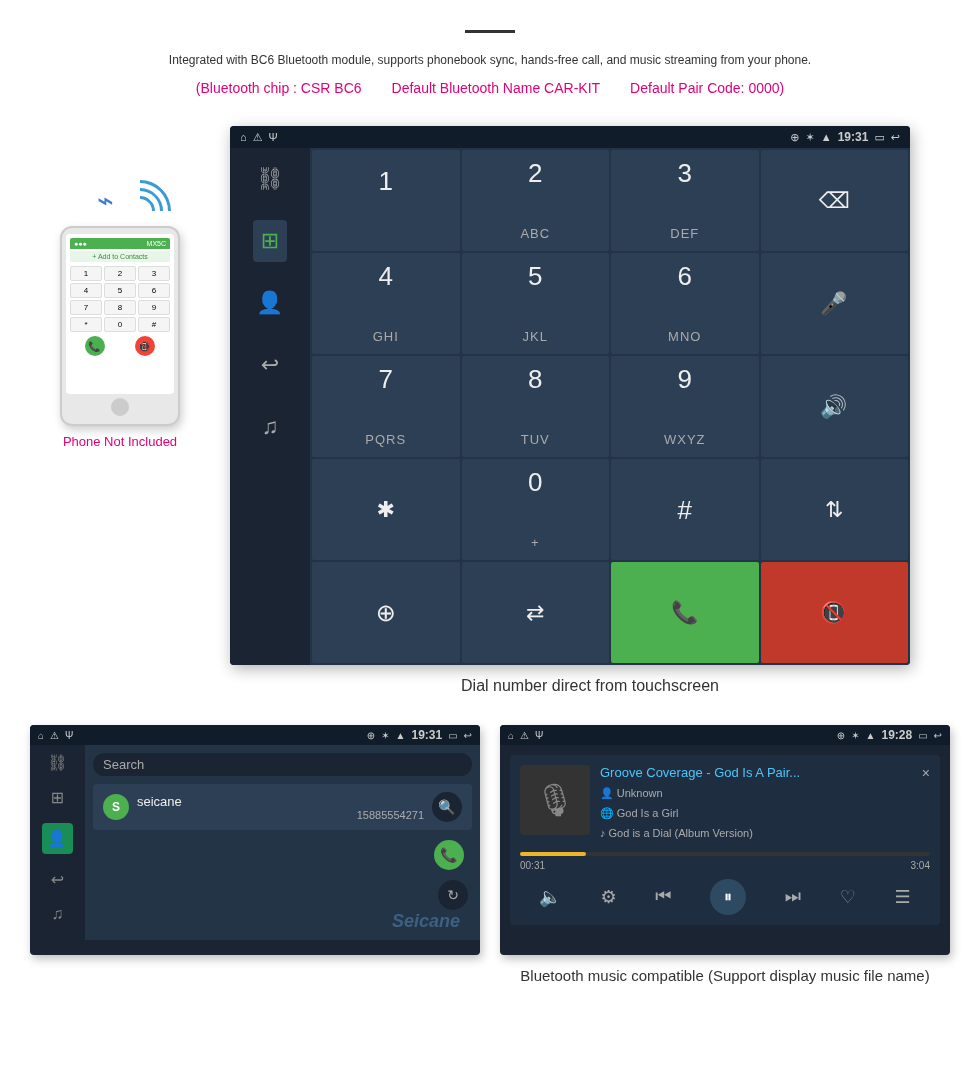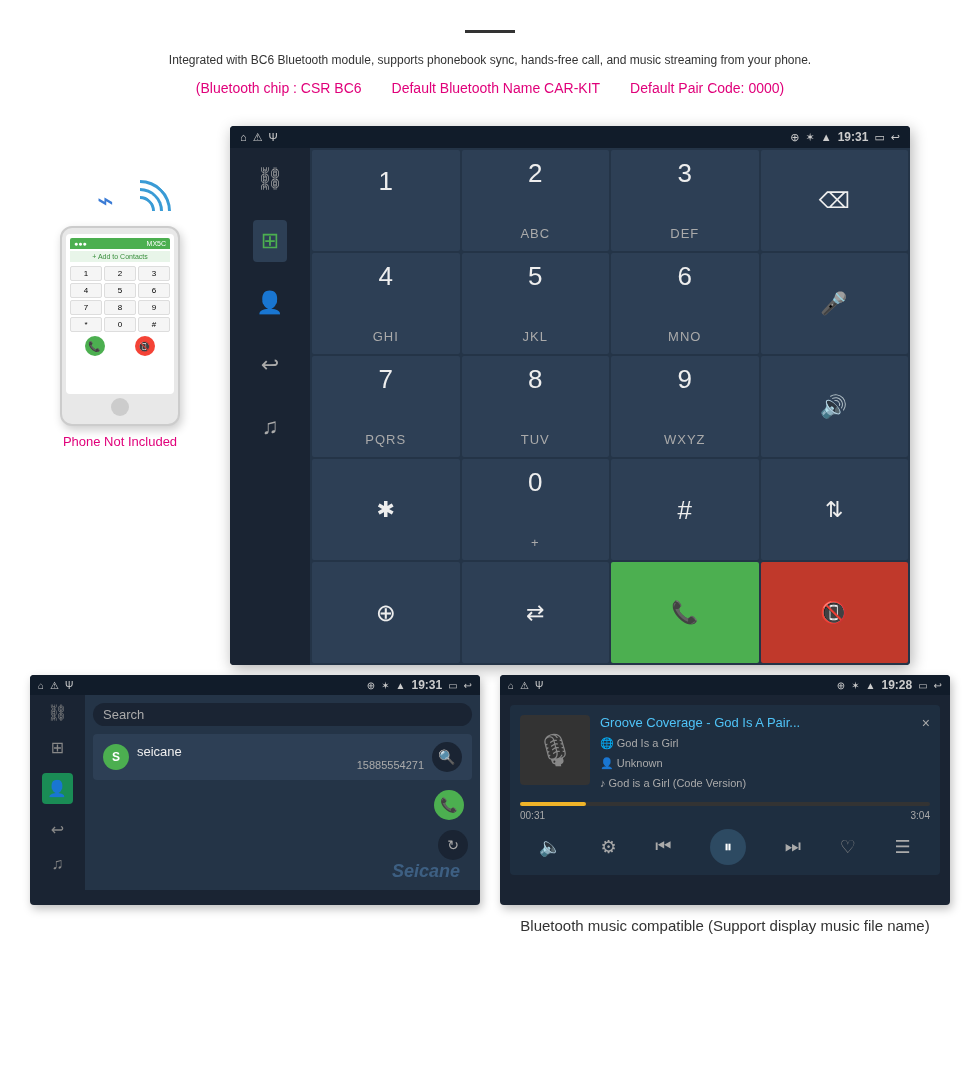--- a/index.html
+++ b/index.html
@@ -677,20 +677,21 @@
           </div>
           <div class="dial-key call-green">
             <span style="font-size:22px;">📞</span>
           </div>
           <div class="dial-key call-red">
             <span style="font-size:22px;">📵</span>
           </div>
         </div>
       </div>
     </div>
+    <div class="caption-text">Dial number direct from touchscreen</div>
   </div>
 </div>
 
 <div class="bottom-section">
 
   <div class="bottom-item">
     <div class="bottom-screen">
 
       <div class="pb-status">
         <div class="status-left">
@@ -766,30 +767,30 @@
       </div>
 
       <div class="music-body">
         <div class="music-card">
           <div class="music-top">
             <div class="album-art">🎙</div>
             <div class="music-info">
               <div class="music-title">Groove Coverage - God Is A Pair...</div>
               <div class="music-meta">
                 <div>
+                  <span>👤 </span>
+                  <span>Unknown</span>
+                </div>
+                <div>
                   <span>🌐 </span>
                   <span>God Is a Girl</span>
                 </div>
                 <div>
-                  <span>👤 </span>
-                  <span>Unknown</span>
-                </div>
-                <div>
                   <span>♪ </span>
-                  <span>God is a Girl (Code Version)</span>
+                  <span>God is a Dial (Album Version)</span>
                 </div>
               </div>
             </div>
             <div class="music-close">×</div>
           </div>
           <div class="music-progress-bar">
             <div class="music-progress-fill" style="width: 16%;"></div>
           </div>
           <div class="music-times">
             <span>00:31</span>

